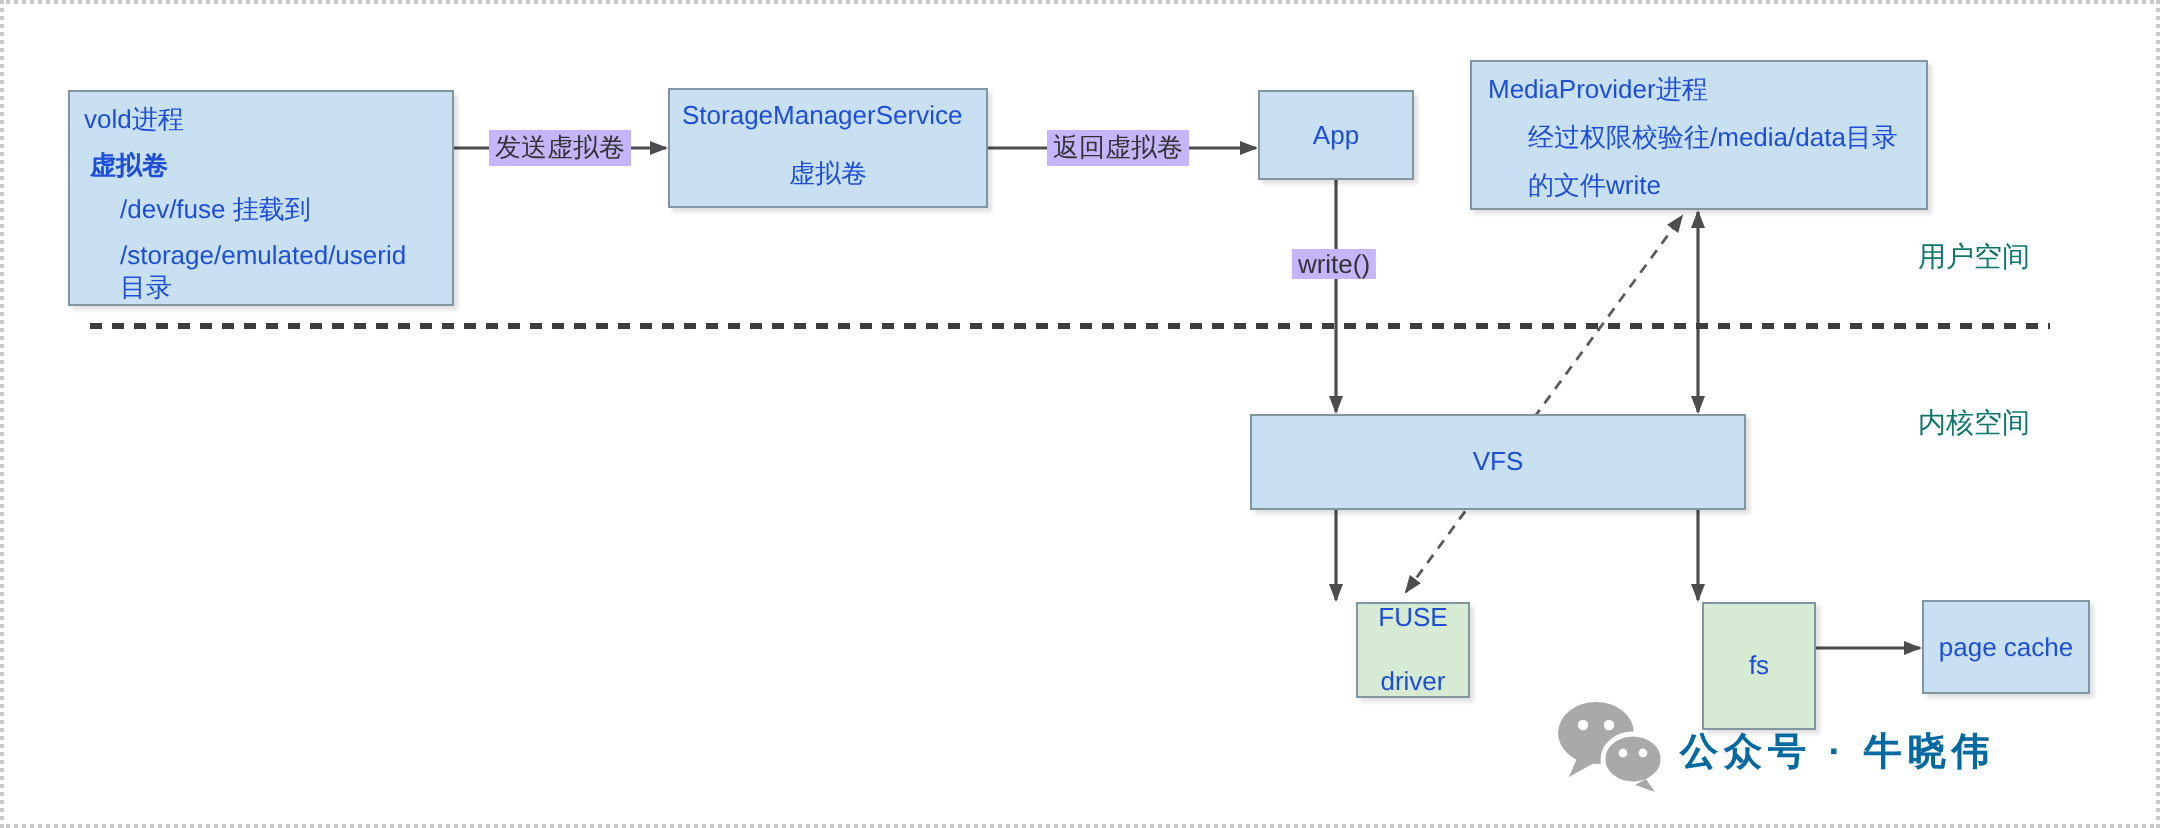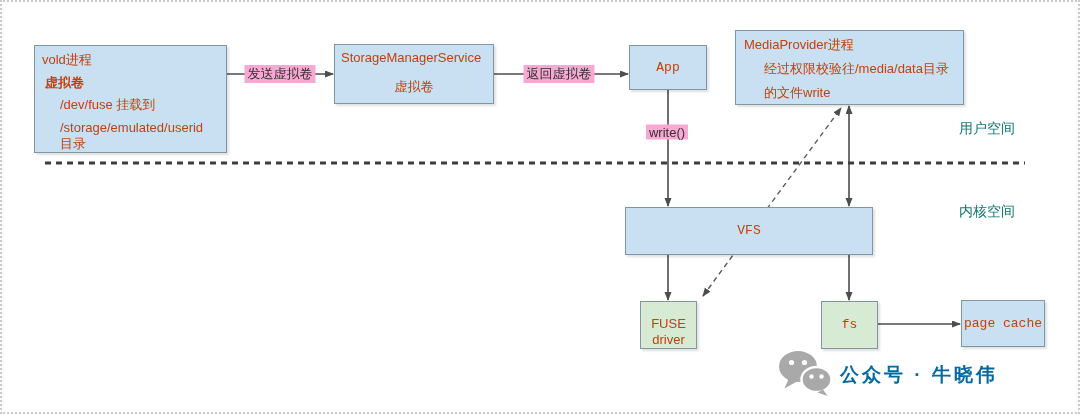--- a/index.html
+++ b/index.html
@@ -3,56 +3,56 @@
 <meta charset="utf-8">
 <style>
   * { margin:0; padding:0; box-sizing:border-box; }
   html,body { background:#ffffff; }
   body { font-family:"Liberation Sans", sans-serif; }
   .canvas {
     position:relative; width:1080px; height:414px; background:#ffffff;
     border:2px dotted #c9c9c9; overflow:hidden;
   }
   .box {
-    position:absolute; border:1px solid #8096a3; color:#c2410c;
+    position:absolute; border:1px solid #8096a3; color:#1d4ed8;
     font-size:13px; line-height:16px;
     box-shadow:2px 2px 2px rgba(0,0,0,0.12);
   }
   .blue  { background:#c8e0f2; }
   .green { background:#d6ead4; }
-  .center-box { display:flex; align-items:center; justify-content:center;font-family:Liberation Mono, monospace; }
+  .center-box { display:flex; align-items:center; justify-content:center; }
 
   .vold-box   { left:32px;  top:43px;  width:193px; height:108px; padding:6px 7px; }
   .vold-sub   { font-weight:bold; margin:7px 0 0 3px; }
   .vold-l3    { margin:6px 0 0 18px; }
   .vold-l4    { margin:7px 0 0 18px; }
 
   .sms-box    { left:332px; top:42px;  width:160px; height:60px; padding:5px 6px; }
   .sms-sub    { text-align:center; margin-top:13px; }
 
   .app-box    { left:627px; top:43px;  width:78px;  height:45px; }
 
   .mp-box     { left:733px; top:28px;  width:229px; height:75px; padding:6px 8px; }
   .mp-l2      { margin:8px 0 0 20px; }
   .mp-l3      { margin:8px 0 0 20px; }
 
   .vfs-box    { left:623px; top:205px; width:248px; height:48px; }
-  .fuse-box   { left:638px; top:299px; width:57px;  height:48px; display:flex; flex-direction:column; align-items:center; justify-content:flex-end; gap:0; }
-  .fs-box     { left:819px; top:299px; width:57px;  height:48px; }
+  .fuse-box   { left:676px; top:299px; width:57px;  height:48px; display:flex; flex-direction:column; align-items:center; justify-content:center; gap:16px; }
+  .fs-box     { left:849px; top:299px; width:57px;  height:64px; }
   .pc-box     { left:959px; top:298px; width:84px;  height:47px; }
 
   .region-label {
     position:absolute; font-size:14px; color:#0f766e; white-space:nowrap;
   }
   .user-space   { left:957px; top:118px; }
   .kernel-space { left:957px; top:201px; }
 
   .edge-label {
     position:absolute; transform:translate(-50%,-50%);
-    background:#f9a8d4; padding:0 3px; font-size:13px; color:#333; white-space:nowrap;
+    background:#c4b5fd; padding:0 3px; font-size:13px; color:#333; white-space:nowrap;
   }
   .lbl-send   { left:278px; top:72px; }
   .lbl-return { left:557px; top:72px; }
   .lbl-write  { left:665px; top:130px; }
 
   .connectors { position:absolute; left:0; top:0; width:1080px; height:414px; pointer-events:none; }
 
   .watermark { position:absolute; left:776px; top:348px; display:flex; align-items:center; gap:8px; }
   .watermark-text {
     color:#0369a1; font-size:19px; font-weight:bold; letter-spacing:3px; white-space:nowrap;

